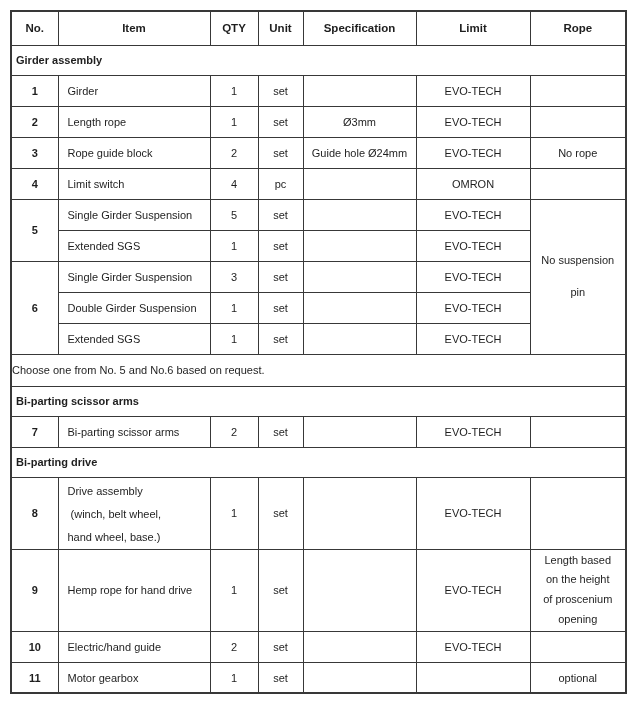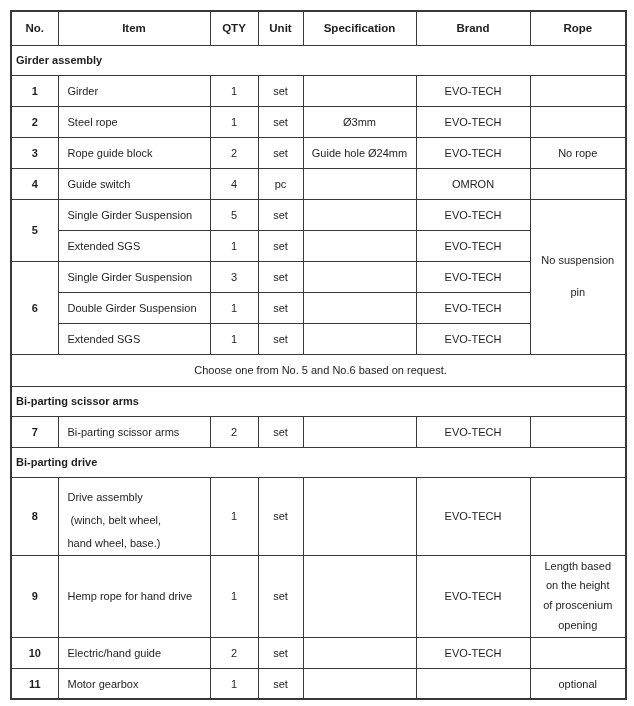--- a/index.html
+++ b/index.html
@@ -43,38 +43,38 @@
   tr.r-tall4    { height: 82px; }
 
   td.c-no { font-weight: 700; }
   td.c-item {
     text-align: left;
     padding: 0 6px 0 9px;
   }
   td.c-item.pre {
     white-space: pre-wrap;
     line-height: 2.1;
-    padding-top: 8px;
+    padding-top: 2px;
   }
   td.c-note-tall {
     white-space: pre-line;
     line-height: 1.8;
   }
   td.c-note-merged {
     white-space: pre-line;
     line-height: 2.9;
     margin-top: 11px;
   }
   td.c-section {
     text-align: left;
     font-weight: 700;
   }
   td.c-footnote {
-    text-align: center;
-    padding-left: 8px;
+    text-align: left;
+    padding-left: 0;
   }
 </style>
 </head>
 <body>
 
 <div class="page">
   <table class="bom">
     <colgroup>
       <col style="width:47px">
       <col style="width:152px">
@@ -84,62 +84,62 @@
       <col style="width:114px">
       <col style="width:96px">
     </colgroup>
     <thead>
       <tr class="r-head">
         <th>No.</th>
         <th>Item</th>
         <th>QTY</th>
         <th>Unit</th>
         <th>Specification</th>
-        <th>Brand</th>
+        <th>Limit</th>
         <th>Rope</th>
       </tr>
     </thead>
     <tbody>
       <tr class="r-section">
         <td class="c-section" colspan="7">Girder assembly</td>
       </tr>
 
       <tr class="r-std">
         <td class="c-no">1</td>
         <td class="c-item">Girder</td>
         <td>1</td>
         <td>set</td>
         <td></td>
         <td>EVO-TECH</td>
         <td></td>
       </tr>
 
       <tr class="r-std">
         <td class="c-no">2</td>
-        <td class="c-item">Steel rope</td>
+        <td class="c-item">Length rope</td>
         <td>1</td>
         <td>set</td>
         <td>Ø3mm</td>
         <td>EVO-TECH</td>
         <td></td>
       </tr>
 
       <tr class="r-std">
         <td class="c-no">3</td>
         <td class="c-item">Rope guide block</td>
         <td>2</td>
         <td>set</td>
         <td>Guide hole Ø24mm</td>
         <td>EVO-TECH</td>
         <td>No rope</td>
       </tr>
 
       <tr class="r-std">
         <td class="c-no">4</td>
-        <td class="c-item">Guide switch</td>
+        <td class="c-item">Limit switch</td>
         <td>4</td>
         <td>pc</td>
         <td></td>
         <td>OMRON</td>
         <td></td>
       </tr>
 
       <tr class="r-std">
         <td class="c-no" rowspan="2">5</td>
         <td class="c-item">Single Girder Suspension</td>

